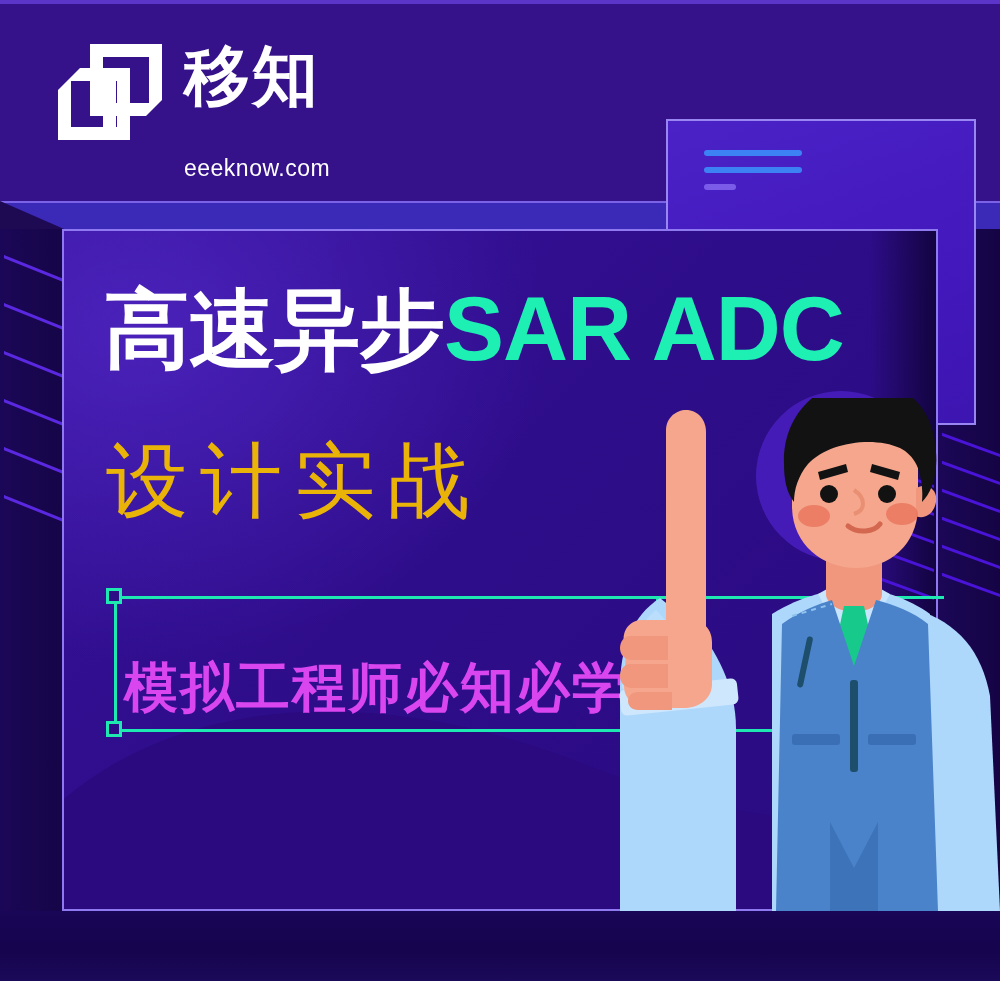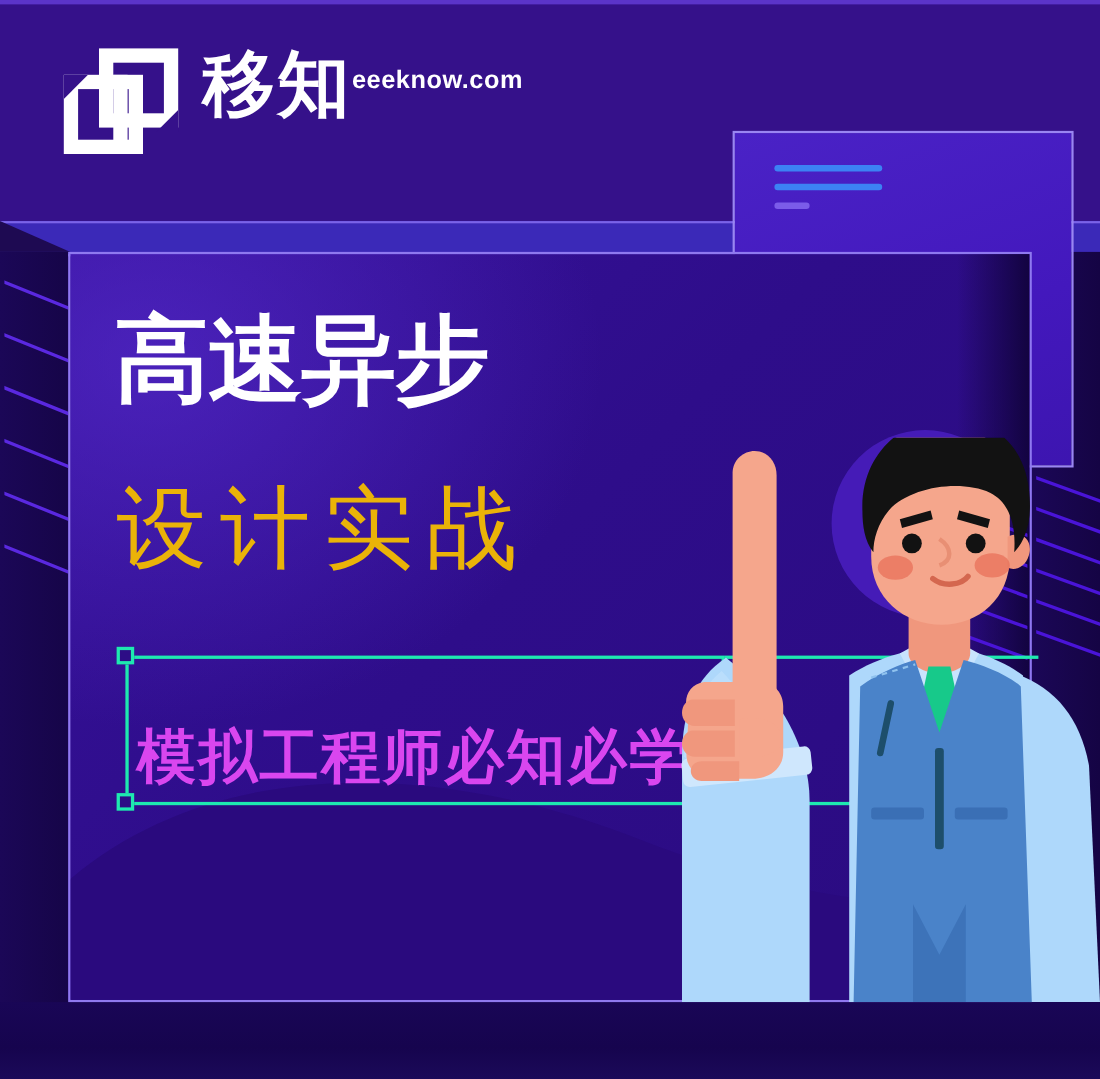--- a/index.html
+++ b/index.html
@@ -61,24 +61,24 @@
   .logo-mark{position:relative;width:104px;height:112px;}
   .logo-mark .sq-a{position:absolute;left:0;top:24px;width:72px;height:72px;
      border:13px solid #ffffff;box-sizing:border-box;}
   .logo-mark .sq-b{position:absolute;left:32px;top:0;width:72px;height:72px;
      border:13px solid #ffffff;box-sizing:border-box;}
   .logo-mark .bar-v{position:absolute;left:45px;top:24px;width:13px;height:62px;background:#ffffff;}
   .logo-mark .notch{position:absolute;left:84px;top:56px;width:20px;height:20px;background:#35118a;
      clip-path:polygon(100% 0,100% 100%,0 100%);}
   .logo-mark .notch2{position:absolute;left:0;top:24px;width:22px;height:22px;background:#35118a;
      clip-path:polygon(0 0,100% 0,0 100%);}
-  .logo-text{display:flex;flex-direction:row;}
+  .logo-text{display:flex;flex-direction:column;gap:44px;}
   .logo-cn{font-size:66px;font-weight:bold;color:#ffffff;line-height:1;letter-spacing:2px;
      font-family:"DejaVu Sans","Liberation Sans",sans-serif;}
-  .logo-url{font-size:23px;font-weight:bold;color:#ffffff;letter-spacing:.5px;margin-top:15px;}
+  .logo-url{font-size:23px;font-weight:normal;color:#ffffff;letter-spacing:.5px;margin-top:1px;}
   
   .h-row{position:absolute;left:104px;top:284px;display:flex;align-items:center;white-space:nowrap;}
   .h-cn{font-size:86px;font-weight:bold;color:#ffffff;line-height:1;letter-spacing:-1px;
      font-family:"DejaVu Sans","Liberation Sans",sans-serif;}
   .h-en{font-size:90px;font-weight:bold;color:#1ef0b4;line-height:1;letter-spacing:-1px;
      font-family:"Liberation Sans",sans-serif;}
   .h-sub{position:absolute;left:106px;top:440px;font-size:82px;color:#eab308;line-height:1;
      letter-spacing:12px;font-weight:400;font-family:"DejaVu Sans","Liberation Sans",sans-serif;}
   
   .frame{position:absolute;left:114px;top:596px;width:545px;height:136px;
@@ -161,20 +161,21 @@
       <span class="notch2"></span>
     </div>
     <div class="logo-text">
       <div class="logo-cn">移知</div>
       <div class="logo-url">eeeknow.com</div>
     </div>
   </div>
 
   <div class="h-row">
     <span class="h-cn">高速异步</span>
+    <span class="h-en">SAR ADC</span>
   </div>
   <div class="h-sub">设计实战</div>
 
   <div class="frame"></div>
   <div class="frame-line-r"></div>
   <div class="frame-line-rb"></div>
   <div class="corner tl"></div>
   <div class="corner bl"></div>
   <div class="tagline">模拟工程师必知必学</div>
 

